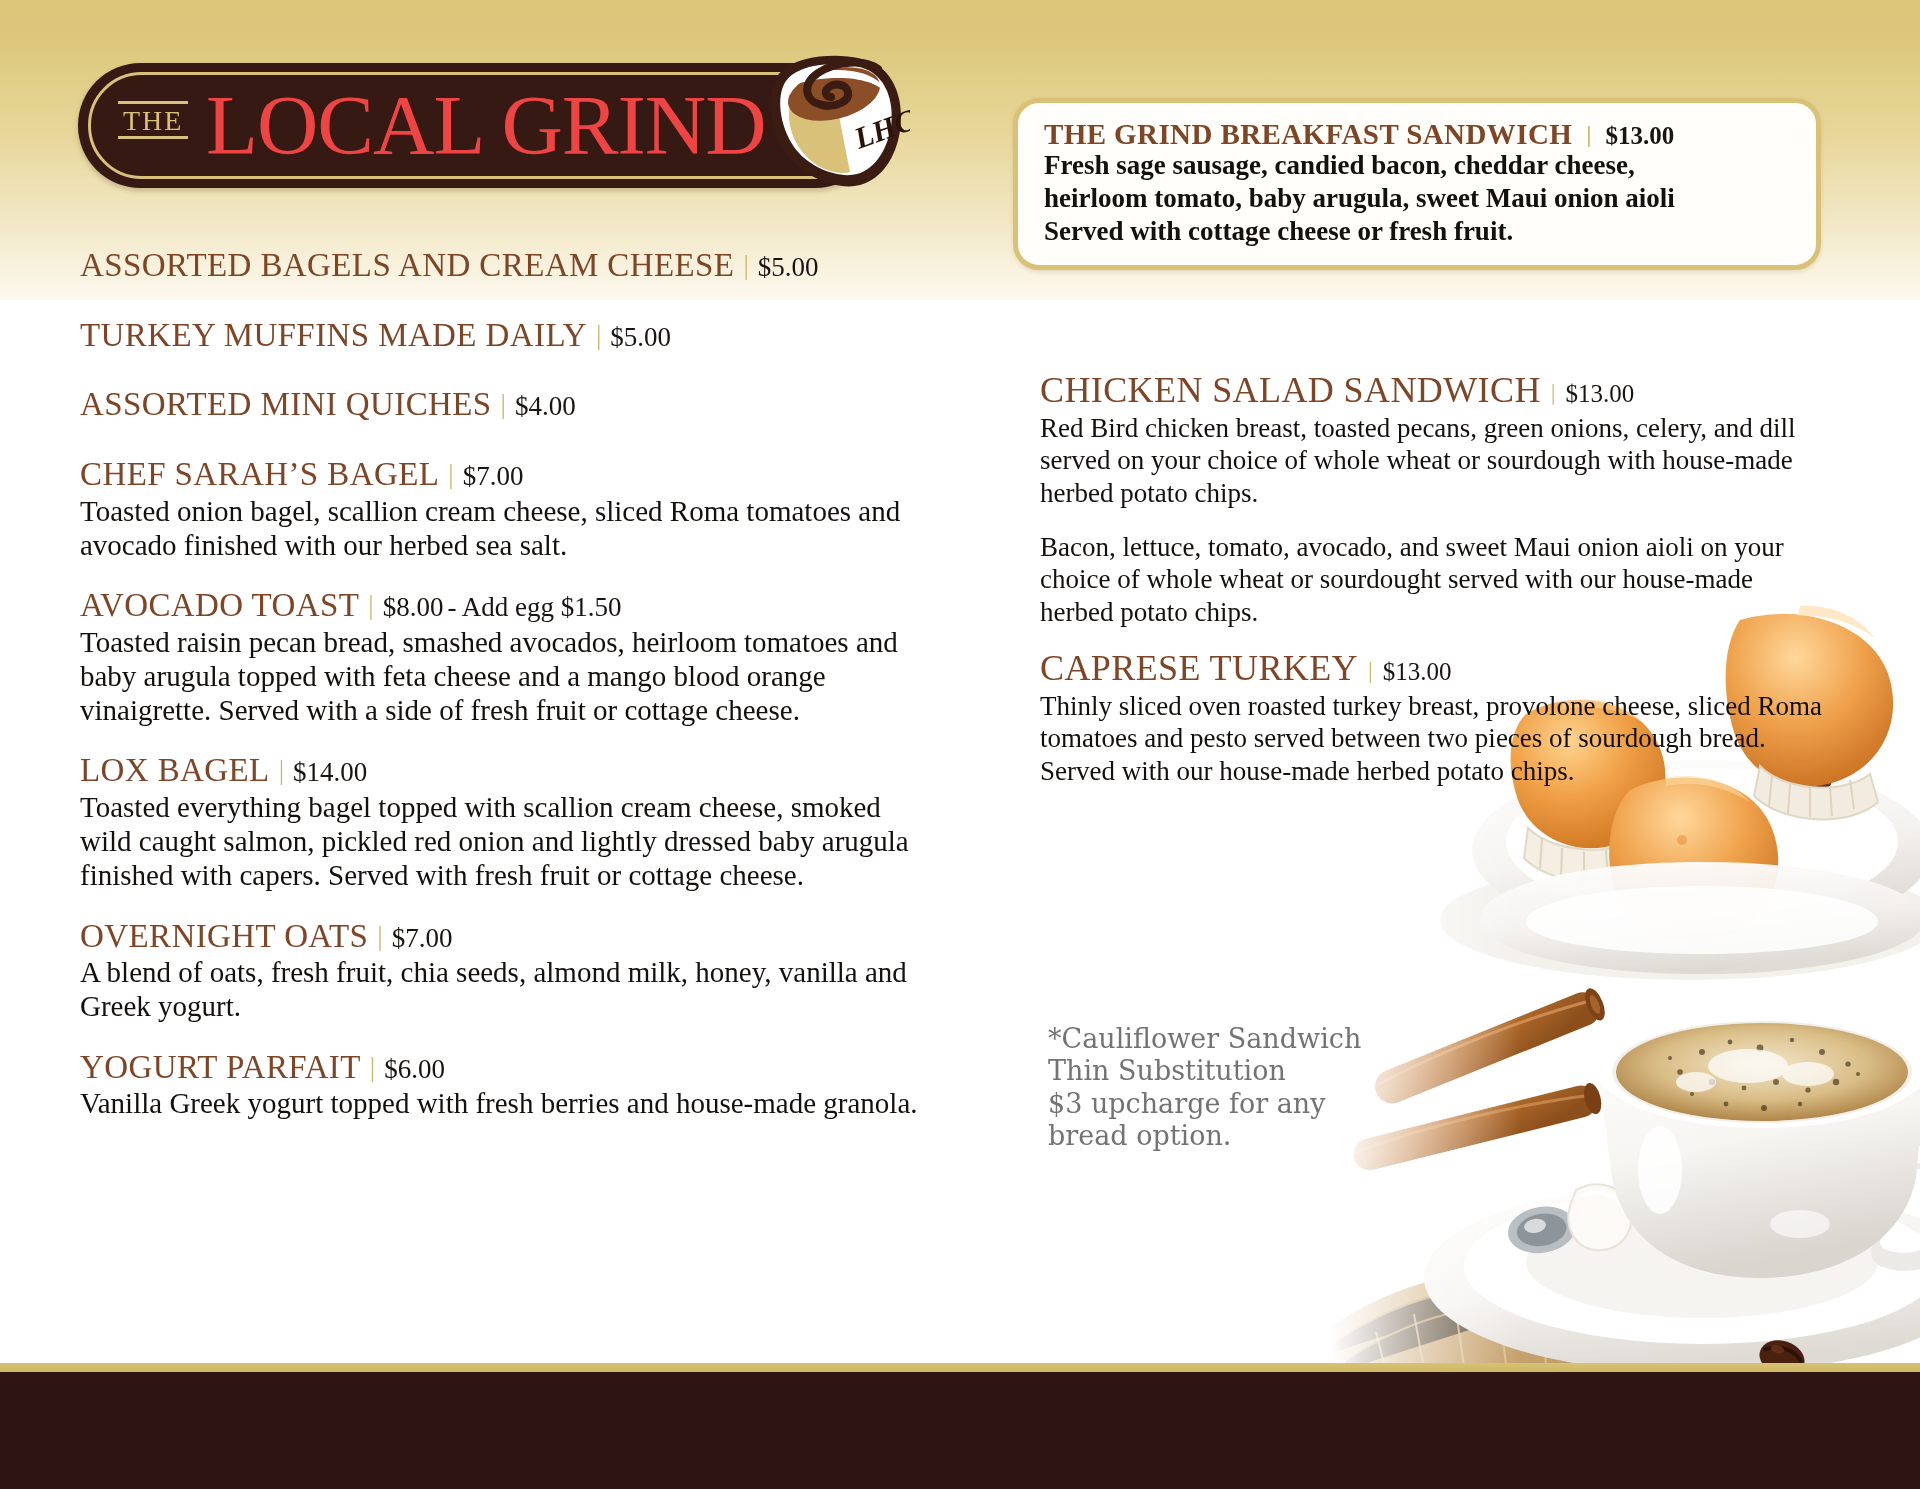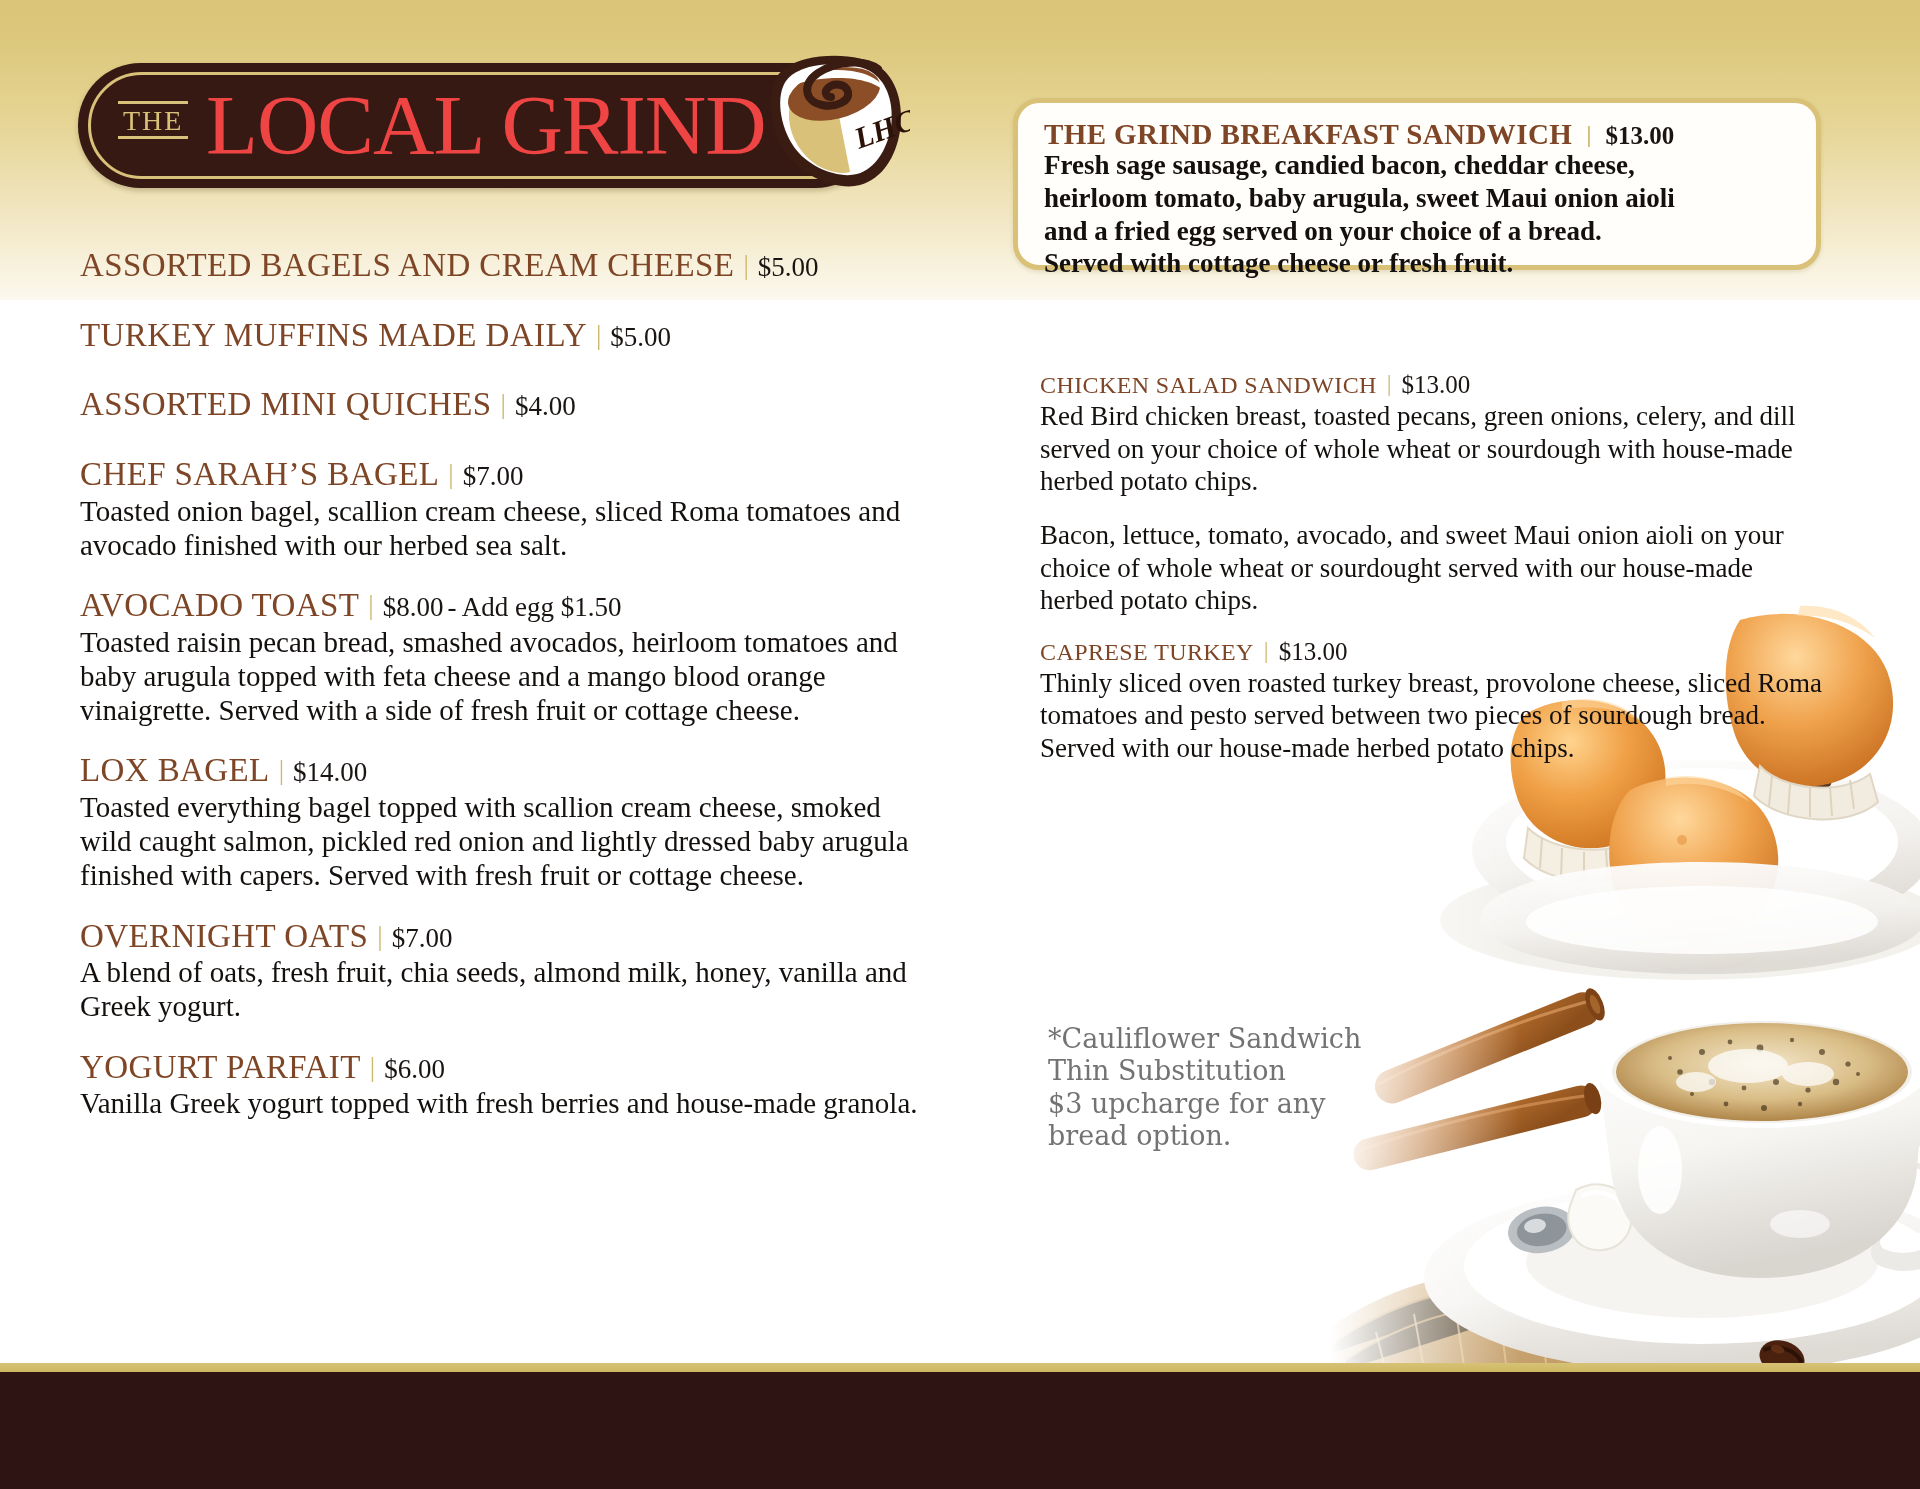--- a/index.html
+++ b/index.html
@@ -82,21 +82,21 @@
     font-family:"Liberation Serif", serif;
   }
   .item-extra{ color:#1a1512; font-size:27px; }
   .item-desc{
     color:#14100e; font-size:29px; line-height:1.18;
     font-family:"Liberation Serif", serif;
     margin-top:2px;
   }
 
   
-  #right-col .item-title{ font-size:24px; }
+  #right-col .item-title{ font-size:36px; }
   #right-col .item-sep{ font-size:24px; padding:0 10px; }
   #right-col .item-price{ font-size:25px; }
   #right-col .item-desc{ font-size:27px; line-height:1.2; }
   #right-col .menu-item{ margin-bottom:22px; }
 
   
   #featured-box{
     position:absolute; left:1013px; top:98px; width:808px; height:172px;
     background:#fffefa; border:5px solid #d9c178; border-radius:26px;
     z-index:5; box-shadow:0 2px 4px rgba(150,125,70,.20);
@@ -159,21 +159,20 @@
 
 <div id="featured-box">
   <div id="featured-inner">
     <div class="item-head">
       <span class="item-title">THE GRIND BREAKFAST SANDWICH</span>
       <span class="item-sep">|</span>
       <span class="item-price">$13.00</span>
     </div>
     <div class="item-desc">Fresh sage sausage, candied bacon, cheddar cheese,</div>
     <div class="item-desc">heirloom tomato, baby arugula, sweet Maui onion aioli</div>
-    <div class="item-desc">and a fried egg served on your choice of a bread.</div>
     <div class="item-desc">Served with cottage cheese or fresh fruit.</div>
   </div>
 </div>
 
 <div id="left-col">
     <div class="menu-item compact">
       <div class="item-head"><span class="item-title">ASSORTED BAGELS AND CREAM CHEESE</span><span class="item-sep">|</span><span class="item-price">$5.00</span></div>
     </div>
     <div class="menu-item compact">
       <div class="item-head"><span class="item-title">TURKEY MUFFINS MADE DAILY</span><span class="item-sep">|</span><span class="item-price">$5.00</span></div>

